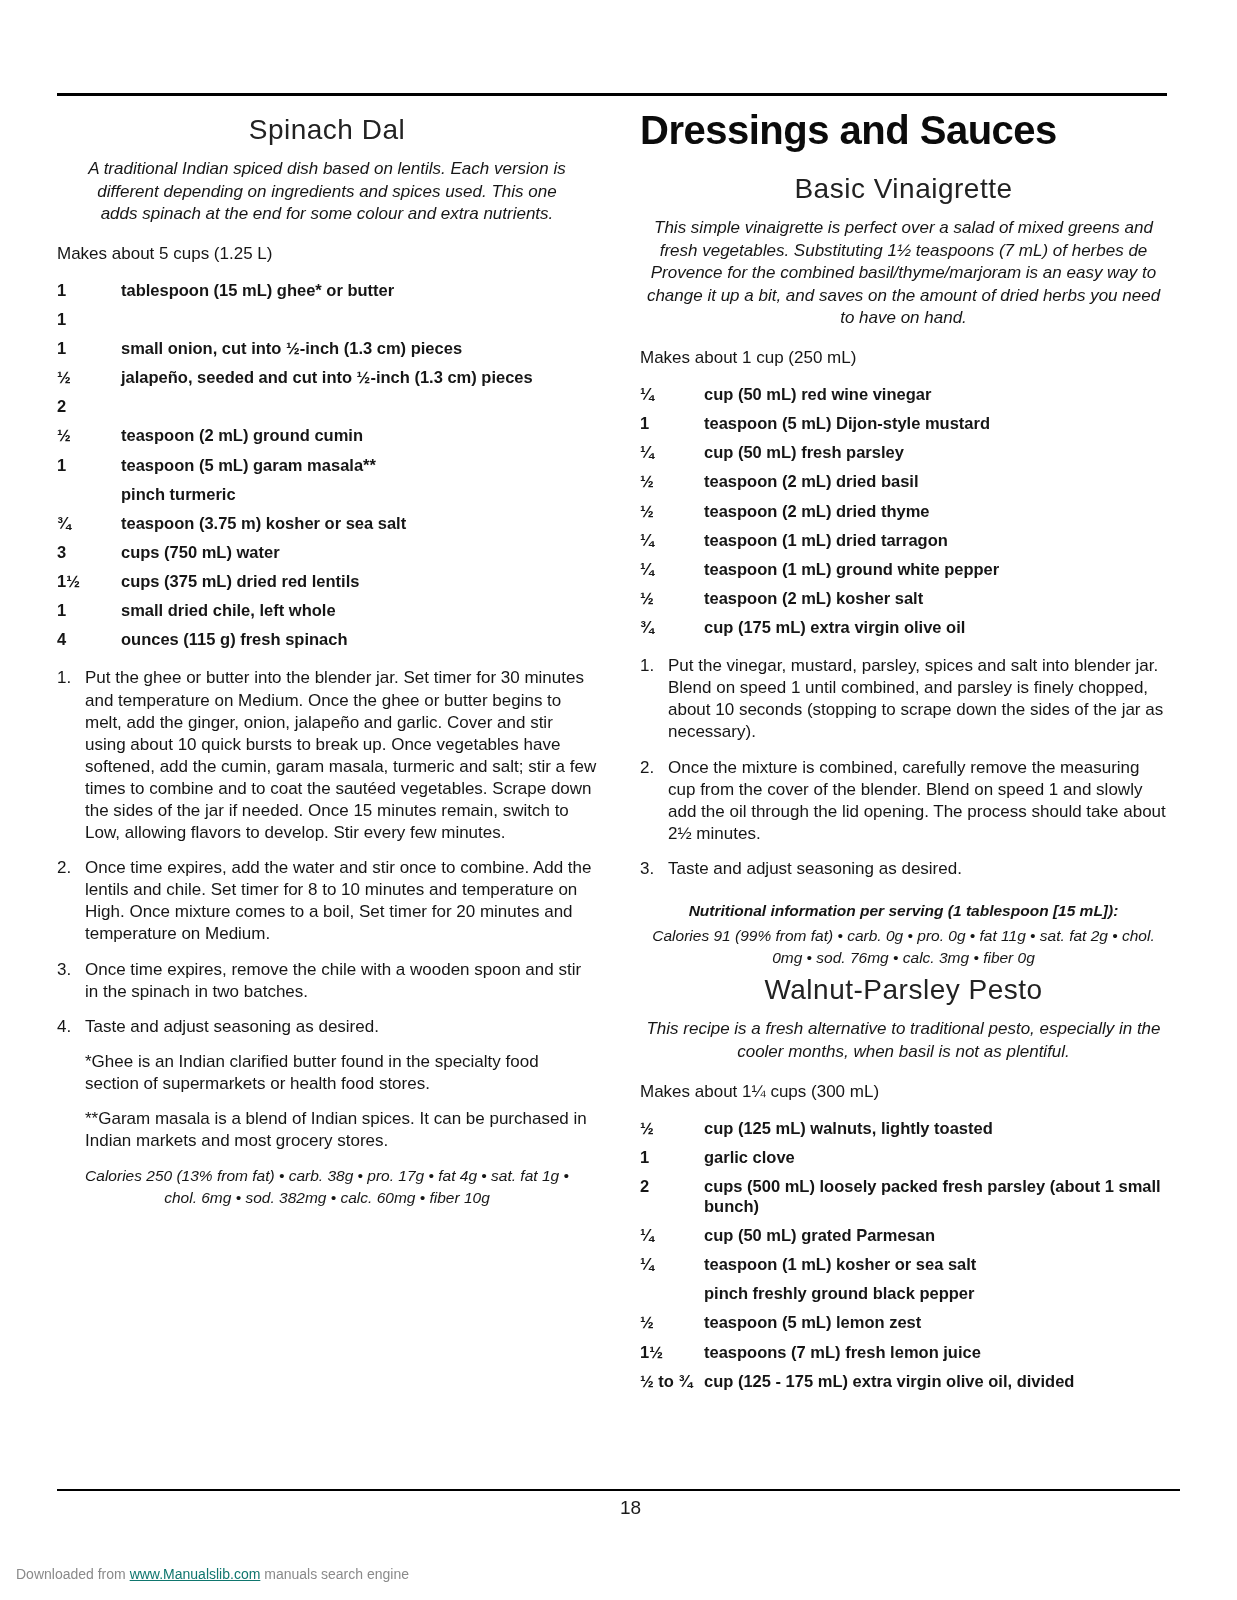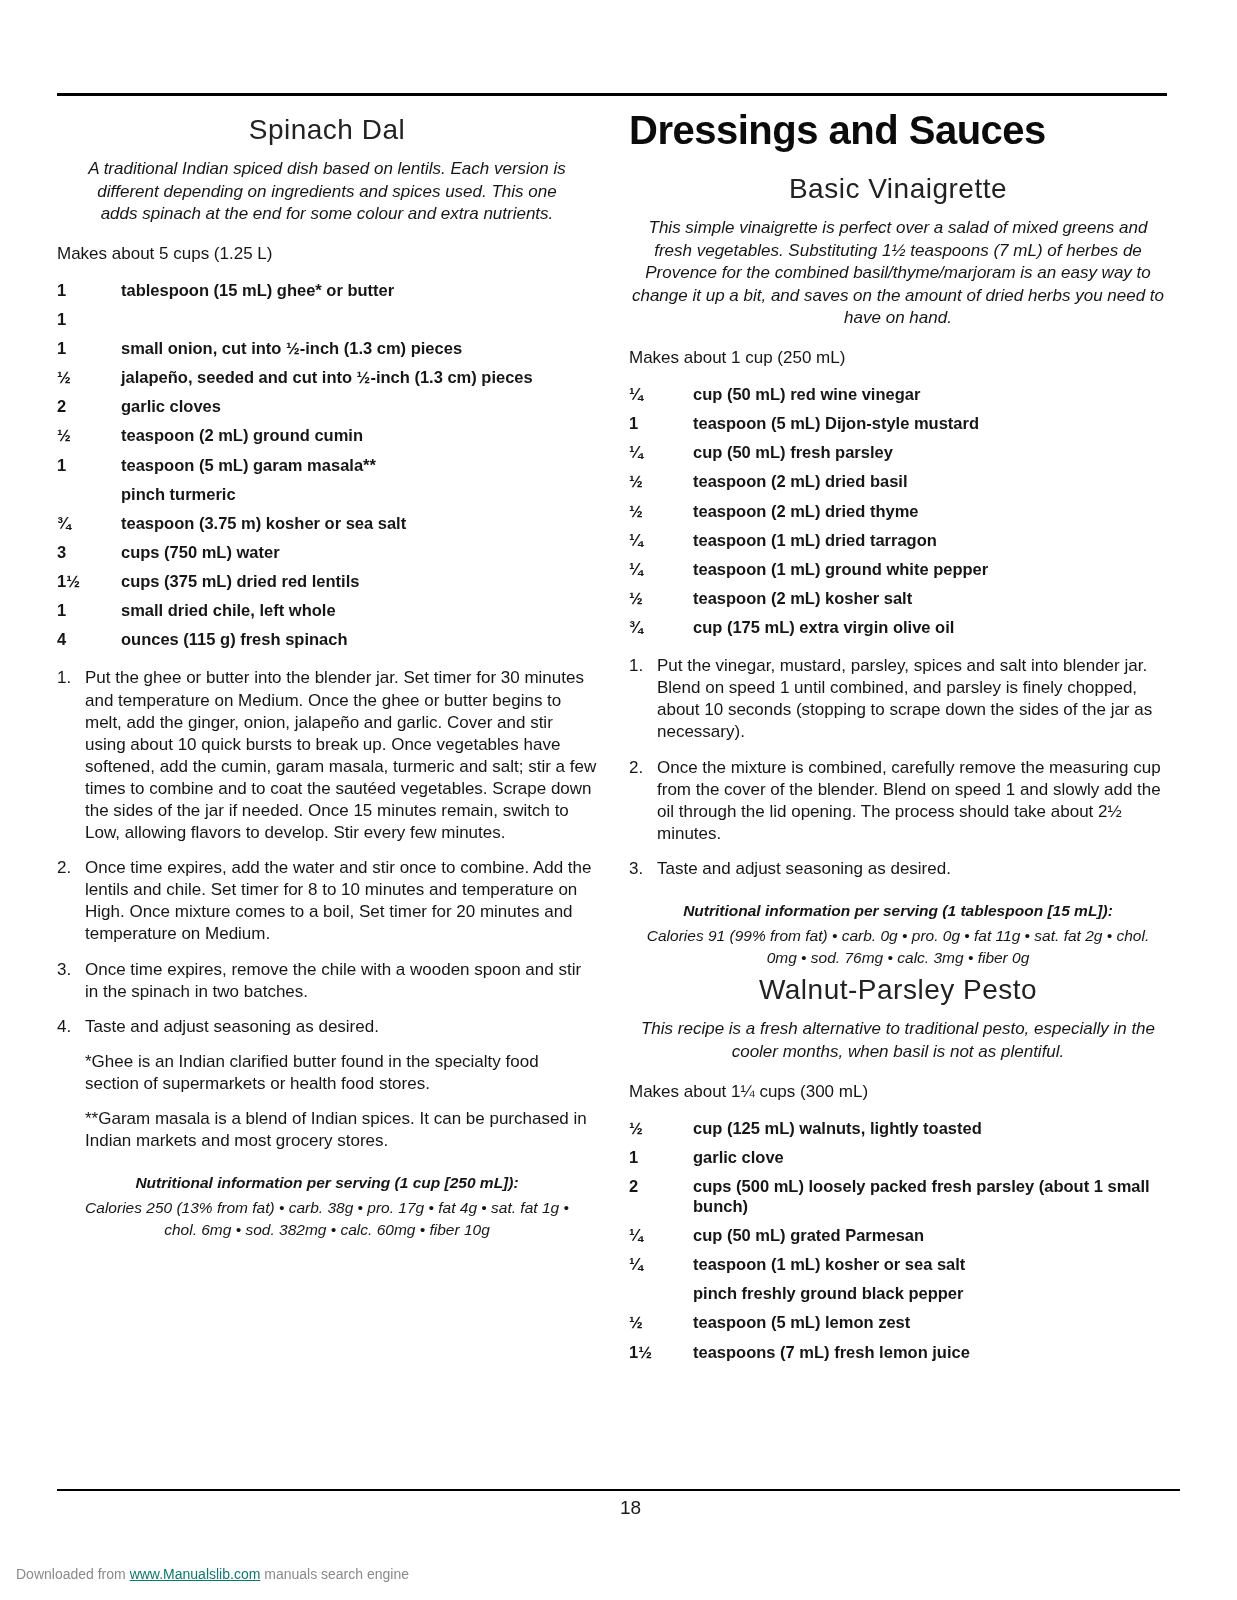--- a/index.html
+++ b/index.html
@@ -19,21 +19,21 @@
   }
   .top-rule {
     position: absolute;
     left: 57px; right: 70px; top: 93px;
     border-top: 3px solid #000;
   }
   .columns {
     position: absolute;
     left: 57px; right: 70px; top: 108px;
     display: flex;
-    gap: 32px;
+    gap: 43px;
   }
   .col-left { flex: 0 0 540px; width: 540px; }
   .col-right { flex: 1; min-width: 0; }
 
   .recipe-title {
     font-size: 28px;
     font-weight: 400;
     letter-spacing: 0.5px;
     text-align: center;
     color: #222;
@@ -150,21 +150,20 @@
           <div class="ing-row">
           <span class="ing-amount">1</span>
           <span class="ing-text">small onion, cut into ½-inch (1.3 cm) pieces</span>
         </div>
           <div class="ing-row">
           <span class="ing-amount">½</span>
           <span class="ing-text">jalapeño, seeded and cut into ½-inch (1.3 cm) pieces</span>
         </div>
           <div class="ing-row">
           <span class="ing-amount">2</span>
-          <span class="ing-text">garlic cloves</span>
         </div>
           <div class="ing-row">
           <span class="ing-amount">½</span>
           <span class="ing-text">teaspoon (2 mL) ground cumin</span>
         </div>
           <div class="ing-row">
           <span class="ing-amount">1</span>
           <span class="ing-text">teaspoon (5 mL) garam masala**</span>
         </div>
           <div class="ing-row">
@@ -210,21 +209,20 @@
           <span class="step-num">4.</span>
           <span class="step-text">Taste and adjust seasoning as desired.</span>
         </div>
         </div>
 
       <div class="notes">
           <p class="note">*Ghee is an Indian clarified butter found in the specialty food section of supermarkets or health food stores.</p>
           <p class="note">**Garam masala is a blend of Indian spices. It can be purchased in Indian markets and most grocery stores.</p>
         </div>
 
-      <p class="nutri-title">Nutritional information per serving (1 cup [250 mL]):</p>
       <p class="nutri-body">Calories 250 (13% from fat) • carb. 38g • pro. 17g • fat 4g • sat. fat 1g • chol. 6mg • sod. 382mg • calc. 60mg • fiber 10g</p>
     </div>
 
     <div class="col-right">
       <h1 class="chapter-title">Dressings and Sauces</h1>
 
       <div class="recipe-block">
         <h2 class="recipe-title">Basic Vinaigrette</h2>
         <p class="desc">This simple vinaigrette is perfect over a salad of mixed greens and fresh vegetables. Substituting 1½ teaspoons (7 mL) of herbes de Provence for the combined basil/thyme/marjoram is an easy way to change it up a bit, and saves on the amount of dried herbs you need to have on hand.</p>
         <p class="yield">Makes about 1 cup (250 mL)</p>
@@ -318,20 +316,24 @@
             <span class="ing-text">pinch freshly ground black pepper</span>
           </div>
             <div class="ing-row">
             <span class="ing-amount">½</span>
             <span class="ing-text">teaspoon (5 mL) lemon zest</span>
           </div>
             <div class="ing-row">
             <span class="ing-amount">1½</span>
             <span class="ing-text">teaspoons (7 mL) fresh lemon juice</span>
           </div>
+            <div class="ing-row">
+            <span class="ing-amount">½ to ¾</span>
+            <span class="ing-text">cup (125 - 175 mL) extra virgin olive oil, divided</span>
+          </div>
           </div>
       </div>
     </div>
   </div>
 
   <div class="bottom-rule"></div>
   <div class="page-number">18</div>
 
   <div class="watermark">
     <span>Downloaded from </span><a href="#">www.Manualslib.com</a><span> manuals search engine</span>

